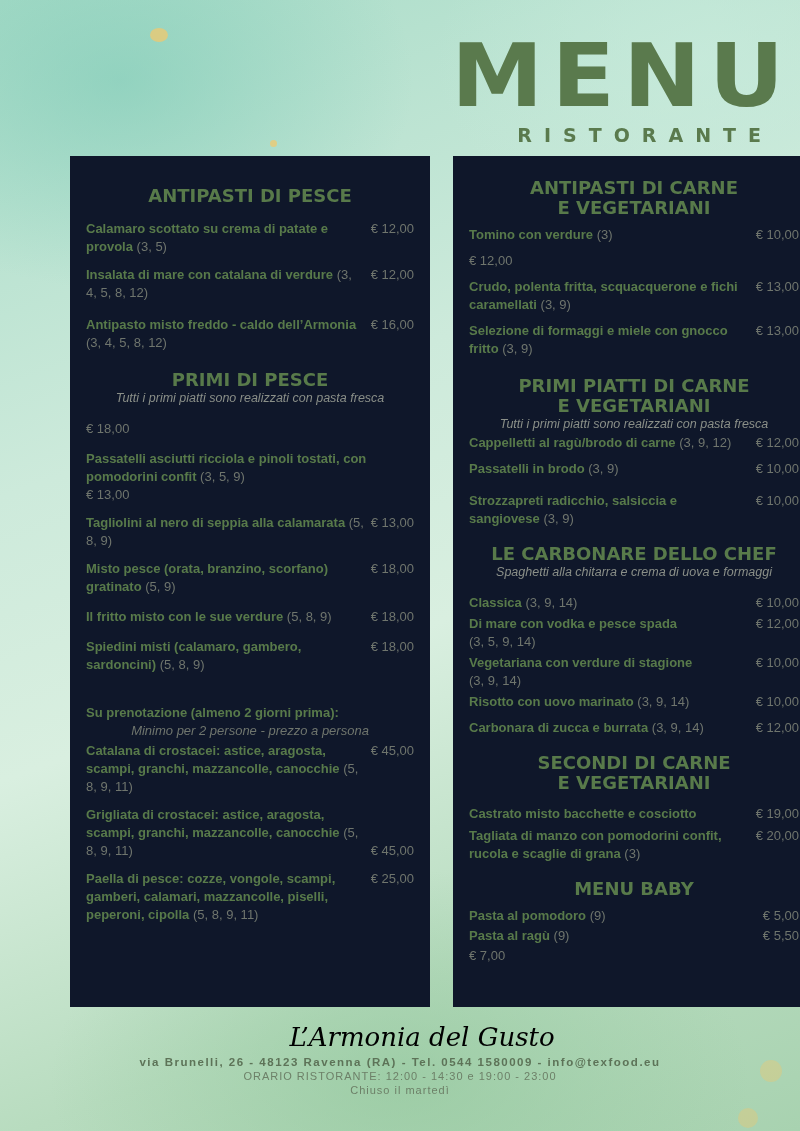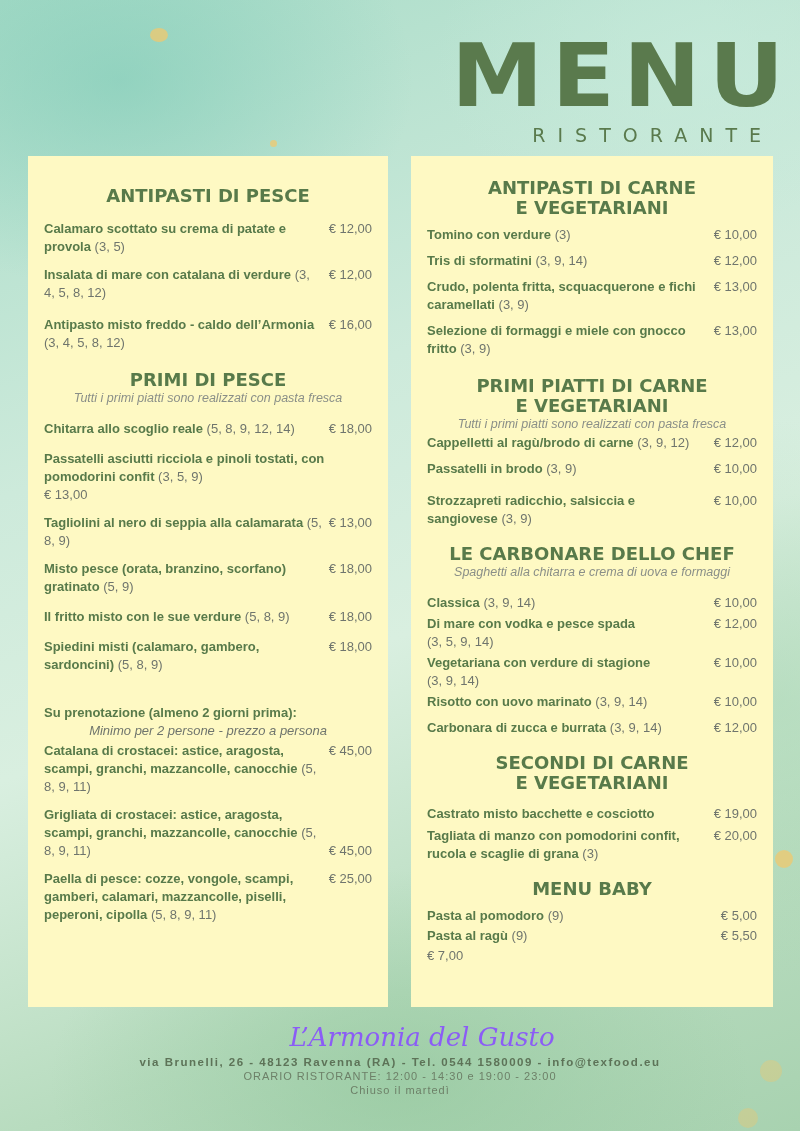--- a/index.html
+++ b/index.html
@@ -14,26 +14,26 @@
       linear-gradient(160deg, #a9dcc8 0%, #cdeadb 35%, #d9efe0 55%, #b8dcbf 80%, #a8d2b0 100%);
   }
   .dot { position: absolute; border-radius: 50%; background: rgba(240,200,110,0.75); }
   .header { position: absolute; top: 32px; left: 0; width: 773px; text-align: right; }
   .menu-title {
     font-family: "DejaVu Sans", sans-serif; font-weight: bold;
     font-size: 88px; letter-spacing: 8px; color: #5a7a4d; line-height: 1;
     transform: scaleX(1.05);
   }
   .subtitle {
-    font-family: "DejaVu Sans", sans-serif; font-weight: normal;
+    font-family: "DejaVu Sans", sans-serif; font-weight: bold;
     font-size: 19px; letter-spacing: 12px; color: #5a7a4d; margin-top: 4px; margin-left: 12px;
   }
   .panel {
-    position: absolute; top: 156px; background: #fef9c3;
-    box-sizing: border-box; padding: 0 16px;
+    position: absolute; top: 156px; background: #0f172a;
+    box-sizing: border-box; padding: 0 16px; margin-left: 42px;
   }
   .panel.left { left: 28px; width: 360px; height: 851px; }
   .panel.right { left: 411px; width: 362px; height: 851px; }
   .sec-title {
     text-align: center; color: #587a4a; font-weight: bold;
     font-family: "DejaVu Sans", sans-serif; font-size: 18px; line-height: 20px;
   }
   .sec-note {
     text-align: center; color: #8a8f88; font-style: italic; font-size: 12.5px; line-height: 16px;
   }
@@ -41,21 +41,21 @@
     display: flex; justify-content: space-between; align-items: flex-start;
     font-size: 13px; line-height: 18px; color: #587a4a;
   }
   .item .name { font-weight: bold; flex: 1; padding-right: 6px; }
   .item .allergens { font-weight: normal; color: #6f756d; }
   .item .price { color: #6f756d; white-space: nowrap; }
   .booking-head { color: #587a4a; font-weight: bold; font-size: 13px; line-height: 18px; }
   .booking-note { text-align: center; color: #6f756d; font-style: italic; font-size: 13px; line-height: 18px; }
   .footer { position: absolute; top: 1022px; left: 0; width: 800px; text-align: center; }
   .brand {
-    font-family: "DejaVu Serif", serif; font-style: italic; font-size: 26px; color: #8b5cf6; margin-left: 44px;
+    font-family: "DejaVu Serif", serif; font-style: italic; font-size: 26px; color: #000000; margin-left: 44px;
   }
   .address { font-size: 11.5px; font-weight: bold; letter-spacing: 1.5px; color: #5d7358; margin-top: 4px; }
   .hours, .closed { font-size: 11px; letter-spacing: 1px; color: #6d8068; margin-top: 2px; }
 </style>
 </head>
 <body>
 
 <div class="dot" style="left:150px;top:28px;width:18px;height:14px;"></div>
 <div class="dot" style="left:270px;top:140px;width:7px;height:7px;"></div>
 <div class="dot" style="left:775px;top:850px;width:18px;height:18px;"></div>
@@ -81,21 +81,20 @@
     <div class="item" style="margin-top:14px;">
         <span class="name"><span>Antipasto misto freddo - caldo dell’Armonia</span> <span class="allergens">(3, 4, 5, 8, 12)</span></span>
         <span class="price">€ 16,00</span>
       </div>
   </div>
 
   <div class="sec-title" style="margin-top:18px;">PRIMI DI PESCE</div>
   <div class="sec-note">Tutti i primi piatti sono realizzati con pasta fresca</div>
   <div style="margin-top:14px;">
     <div class="item">
-        <span class="name"><span>Chitarra allo scoglio reale</span> <span class="allergens">(5, 8, 9, 12, 14)</span></span>
         <span class="price">€ 18,00</span>
       </div>
     <div class="item" style="margin-top:12px;flex-direction:column;">
         <span class="name"><span>Passatelli asciutti ricciola e pinoli tostati, con pomodorini confit</span> <span class="allergens">(3, 5, 9)</span></span>
         <span class="price">€ 13,00</span>
       </div>
     <div class="item" style="margin-top:10px;">
         <span class="name"><span>Tagliolini al nero di seppia alla calamarata</span> <span class="allergens">(5, 8, 9)</span></span>
         <span class="price">€ 13,00</span>
       </div>
@@ -138,21 +137,20 @@
   <div class="sec-title" style="margin-top:22px;">
     <div>ANTIPASTI DI CARNE</div>
     <div>E VEGETARIANI</div>
   </div>
   <div style="margin-top:8px;">
     <div class="item">
         <span class="name"><span>Tomino con verdure</span> <span class="allergens">(3)</span></span>
         <span class="price">€ 10,00</span>
       </div>
     <div class="item" style="margin-top:8px;">
-        <span class="name"><span>Tris di sformatini</span> <span class="allergens">(3, 9, 14)</span></span>
         <span class="price">€ 12,00</span>
       </div>
     <div class="item" style="margin-top:8px;">
         <span class="name"><span>Crudo, polenta fritta, scquacquerone e fichi caramellati</span> <span class="allergens">(3, 9)</span></span>
         <span class="price">€ 13,00</span>
       </div>
     <div class="item" style="margin-top:8px;">
         <span class="name"><span>Selezione di formaggi e miele con gnocco fritto</span> <span class="allergens">(3, 9)</span></span>
         <span class="price">€ 13,00</span>
       </div>

